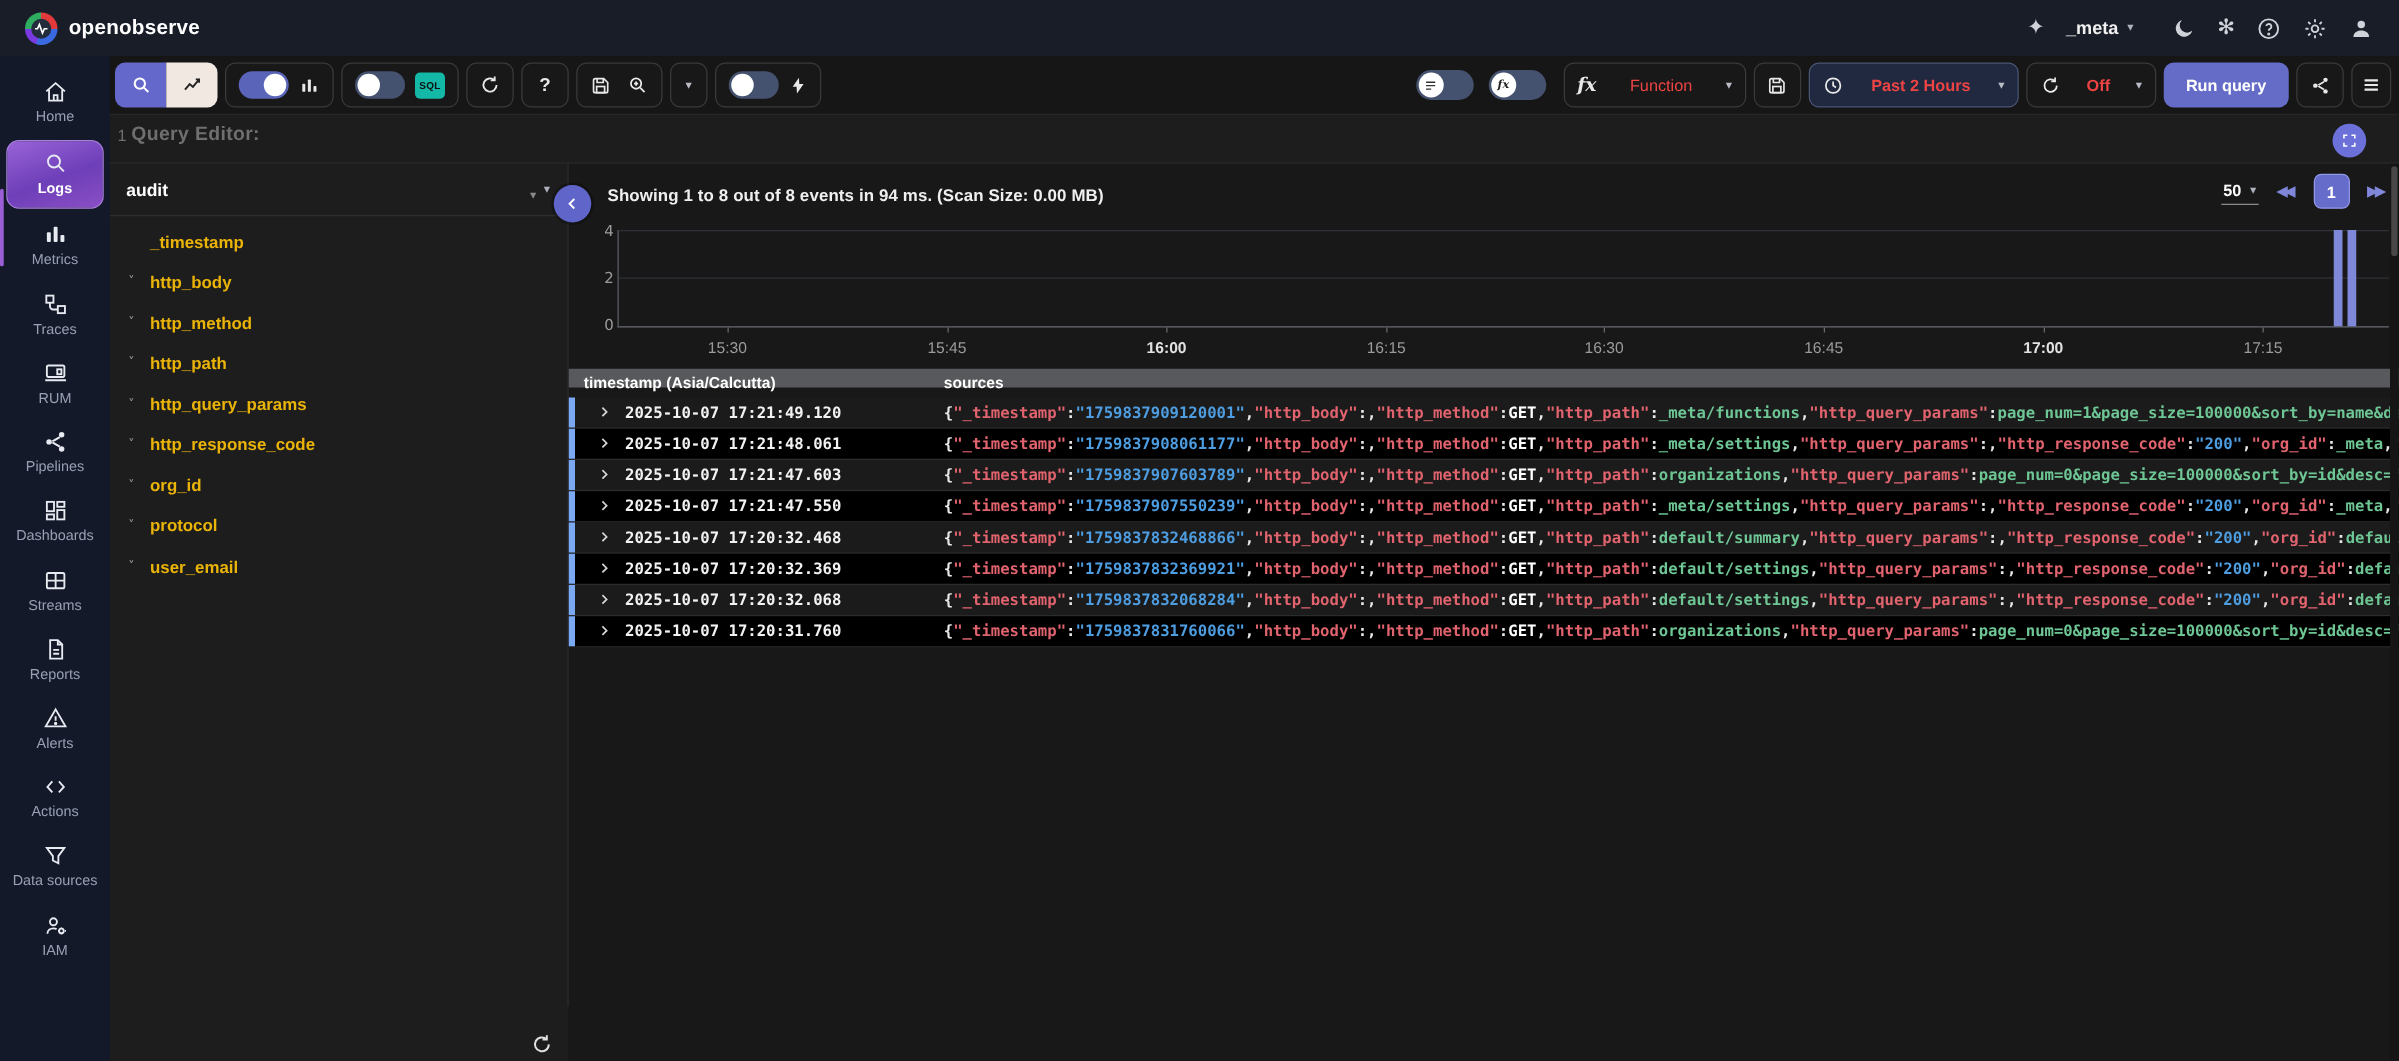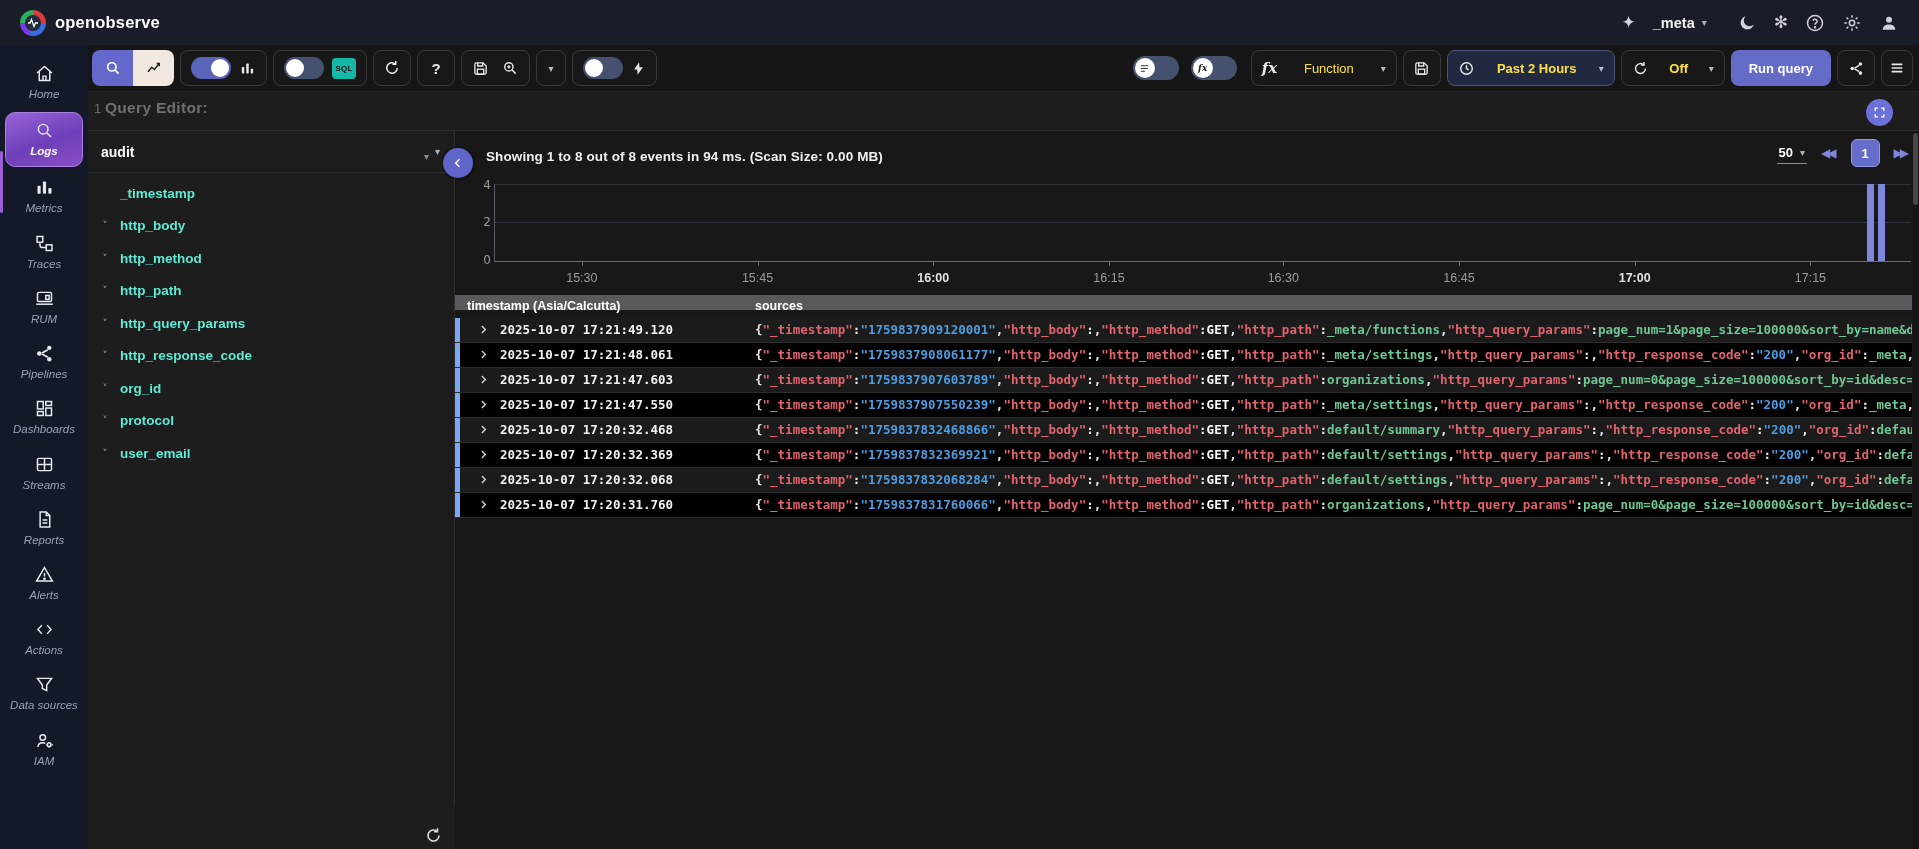--- a/index.html
+++ b/index.html
@@ -14,21 +14,21 @@
         background:conic-gradient(#e23a3a 0 25%,#3a6ae2 25% 55%,#7a3ae2 55% 75%,#2fae62 75% 100%);
         display:flex;align-items:center;justify-content:center;}
   .logo-in{width:16px;height:16px;border-radius:50%;background:#232c3c;display:flex;align-items:center;justify-content:center;color:#fff}
   .brand-name{font-size:16.5px;font-weight:700;color:#fff;letter-spacing:.2px}
   .hdr-right{display:flex;align-items:center;gap:17px;color:#cfd2d8;}
   .hdr-ic{font-size:17px;line-height:1;font-family:"DejaVu Sans",sans-serif;cursor:pointer}
   .org-sel{display:flex;align-items:center;gap:7px;font-size:14.5px;font-weight:600;color:#f0f0f0;margin-right:14px}
   .caret{font-size:10px;color:#aeb2bc;font-family:"DejaVu Sans",sans-serif}
   
   .sidebar{position:absolute;top:45px;left:0;bottom:0;width:88px;background:#131928;overflow:hidden;
-           display:flex;flex-direction:column;align-items:center;padding-top:10px;box-sizing:border-box;font-style:italic;}
+           display:flex;flex-direction:column;align-items:center;padding-top:10px;box-sizing:border-box;}
   .active-accent{position:absolute;left:0;top:106px;width:3px;height:62px;background:#9a5fd6;border-radius:2px}
   .sb-item{width:100%;display:flex;flex-direction:column;align-items:center;gap:4px;
            padding:8px 0 9px 0;color:#99a0b5;cursor:pointer;box-sizing:border-box}
   .sb-item .sb-label{font-size:11.5px;line-height:1.15;text-align:center;max-width:72px}
   .sb-item .sb-icon{color:#e8eaf2}
   .sb-item.active{width:78px;margin:2px 0;border-radius:10px;border:1px solid #a97fe0;
            background:linear-gradient(160deg,#9a63d8 0%,#6d3fb8 55%,#8b4ec5 100%);
            color:#fff;padding:7px 0 8px 0;}
   .sb-item.active .sb-label{font-weight:700;color:#fff}
   
@@ -44,21 +44,21 @@
   .toggle{width:40px;height:22px;border-radius:11px;position:relative;flex:0 0 auto;cursor:pointer}
   .toggle.on{background:#5a64b8}.toggle.off{background:#45526f}
   .toggle .knob{position:absolute;top:2px;width:18px;height:18px;border-radius:50%;background:#fff;}
   .toggle.on .knob{left:20px}.toggle.off .knob{left:2px}
   .pill{width:46px;height:24px;border-radius:12px;background:#45526f;position:relative;cursor:pointer}
   .pill .pknob{position:absolute;left:2px;top:2px;width:20px;height:20px;border-radius:50%;background:#fff;color:#222;
                display:flex;align-items:center;justify-content:center;font-size:9px;font-weight:700}
   .sql-badge{width:24px;height:21px;background:#14b8a6;color:#111;border-radius:4px;
              display:flex;align-items:center;justify-content:center;font-size:8px;font-weight:800;letter-spacing:.2px}
   .fx{font-family:"DejaVu Serif",serif;font-style:italic;font-size:15px;font-weight:700;color:#e8e8e8}
-  .dd-label{font-size:13px;color:#fde047}
+  .dd-label{font-size:13px;color:#ef4444}
   .btn-time{background:#212940;border:1px solid #4a5676;}
   .btn-run{background:#646cc7;border:none;font-size:13px;font-weight:600;color:#fff;padding:0 18px;}
   .tb-caret{font-size:10px;color:#b9bcc6;font-family:"DejaVu Sans",sans-serif}
   
   .qed{position:absolute;top:92px;left:88px;right:0;height:39px;background:#1d1d1d;border-bottom:1px solid #2d2d2d;box-sizing:border-box;}
   .qed .lineno{position:absolute;left:6px;top:9px;font-size:13px;color:#6e6e6e}
   .qed .qph{position:absolute;left:17px;top:7px;font-size:15.5px;font-weight:700;color:#6f6f6f;letter-spacing:.3px}
   .expand-btn{position:absolute;right:26px;top:7px;width:27px;height:27px;border-radius:50%;background:#6b71d8;color:#fff;
               display:flex;align-items:center;justify-content:center;cursor:pointer}
   
@@ -66,21 +66,21 @@
   .fields-body{position:absolute;top:0;left:0;right:0;height:674px;border-right:1px solid #2e2e2e;box-sizing:border-box;overflow:hidden}
   .stream-row{height:42px;border-bottom:1px solid #2e2e2e;display:flex;align-items:center;justify-content:space-between;
               padding:0 14px 0 13px;box-sizing:border-box;cursor:pointer}
   .stream-name{font-size:14px;font-weight:700;color:#fff}
   .fsearch{height:37px;background:#272727;display:flex;align-items:center;gap:9px;padding:0 13px;border-bottom:1px solid #171717;box-sizing:border-box}
   .fsearch .ph{font-size:13.5px;color:#9e9e9e}
   .fsearch .ico{color:#9e9e9e}
   .flist{padding-top:4px}
   .field-row{height:32.5px;display:flex;align-items:center;gap:8px;padding:0 10px;box-sizing:border-box;cursor:pointer}
   .field-chev{width:14px;color:#9a9aa2;font-size:10px;font-family:"DejaVu Sans",sans-serif;text-align:center}
-  .field-name{font-size:13.5px;font-weight:600;color:#5eead4}
+  .field-name{font-size:13.5px;font-weight:600;color:#eab308}
   .fields-refresh{position:absolute;bottom:4px;right:12px;color:#e0e0e0;cursor:pointer}
   
   .results{position:absolute;top:131px;left:455px;right:0;bottom:0;background:#181818;}
   .vscroll{position:absolute;right:0;top:0;bottom:0;width:7px;background:#151515}
   .vscroll .thumb{position:absolute;top:2px;left:1px;width:5px;height:72px;border-radius:3px;background:#474747}
   .band{position:absolute;top:0;left:0;right:10px;height:50px;display:flex;align-items:center;}
   .collapse-tri{position:absolute;left:-31px;top:20px;font-size:10px;color:#8a8a8a;font-family:"DejaVu Sans",sans-serif}
   .collapse-circle{position:absolute;left:-12px;top:17px;width:30px;height:30px;border-radius:50%;background:#5f65c9;color:#fff;
                    display:flex;align-items:center;justify-content:center;cursor:pointer;box-shadow:0 0 0 2px rgba(0,0,0,.25)}
   .summary{margin-left:31px;font-size:13.5px;font-weight:600;color:#efefef;letter-spacing:.1px}

